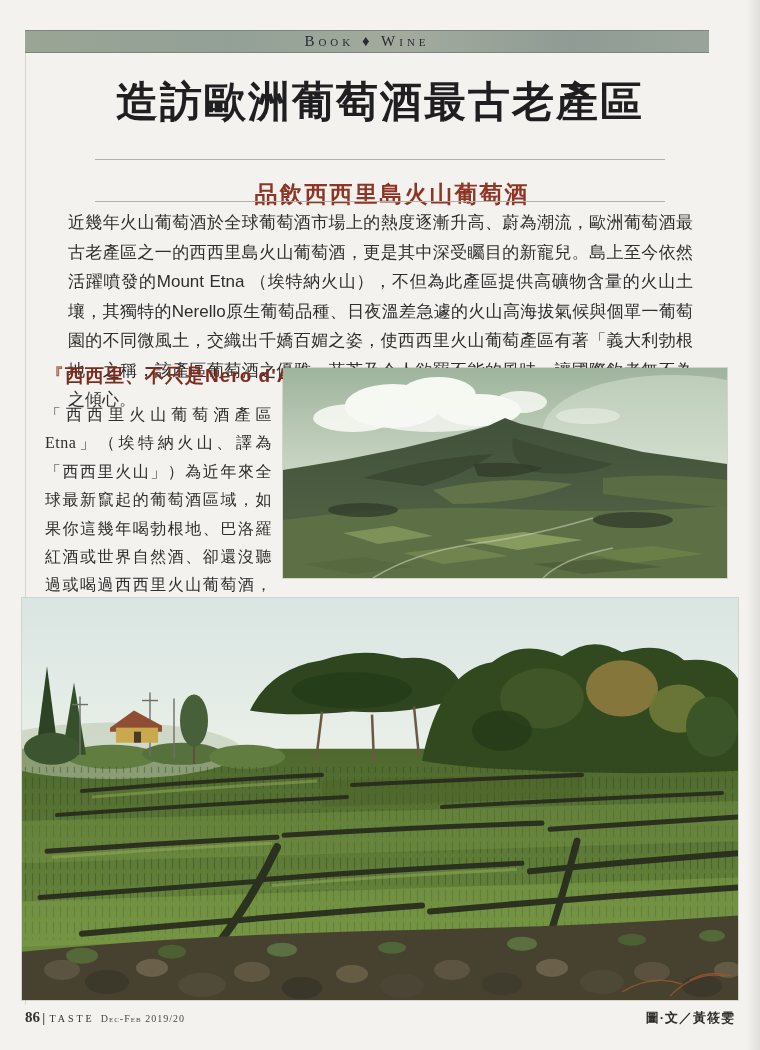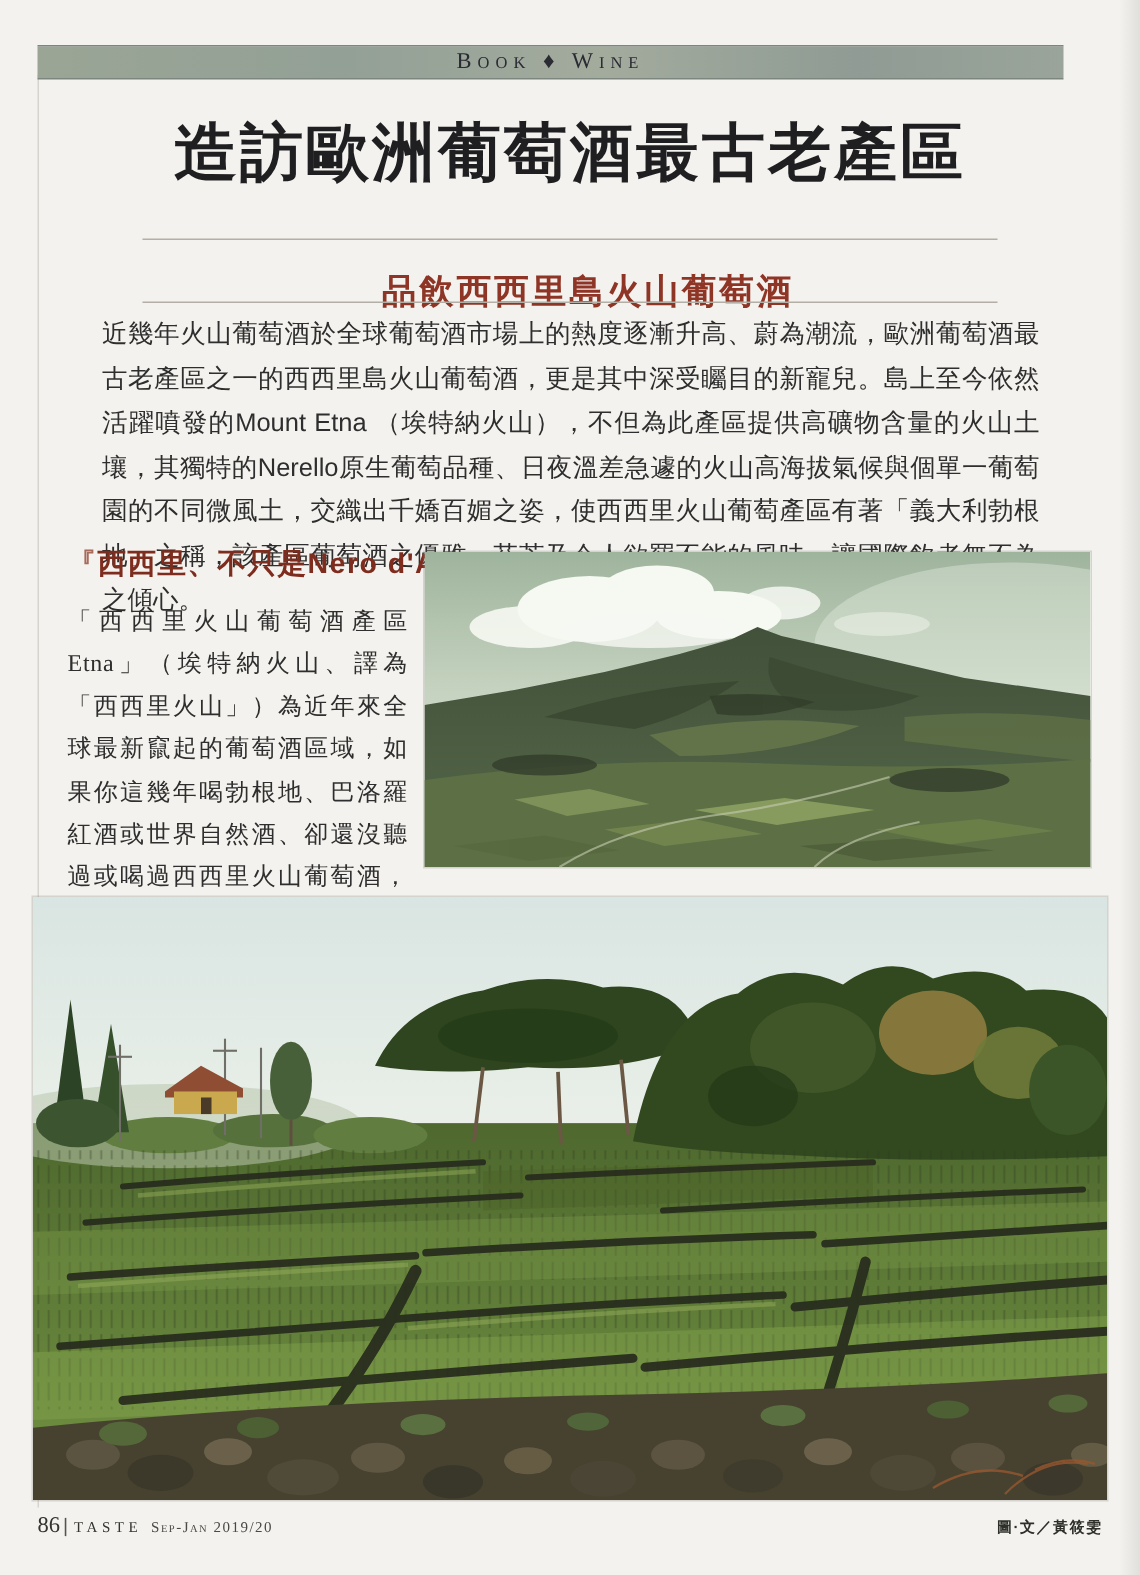--- a/index.html
+++ b/index.html
@@ -32,26 +32,26 @@
   .col{position:absolute;left:45px;top:401px;width:227px;margin:0;
         font-family:"Liberation Serif","DejaVu Serif",serif;
         font-size:16px;line-height:28.4px;letter-spacing:.5px;color:#2e2e2e;text-align:justify;}
   figure{margin:0;padding:0;position:absolute;}
   .etna{left:283px;top:368px;width:444px;height:210px;box-shadow:0 0 0 1px rgba(120,120,110,.25);}
   .vineyard{left:22px;top:598px;width:716px;height:402px;box-shadow:0 0 0 1px rgba(120,120,110,.25);}
   figure svg{display:block;width:100%;height:100%;}
   .footer{position:absolute;left:25px;top:1008px;width:710px;display:flex;
         justify-content:space-between;align-items:baseline;}
   .f-left{color:#33332f;}
-  .f-left .pn{font-family:"Liberation Serif","DejaVu Serif",serif;font-size:15px;}
+  .f-left .pn{font-family:"Liberation Serif","DejaVu Serif",serif;font-size:15px;font-weight:bold;}
   .f-left .sep{font-size:13px;color:#55554f;margin:0 4px 0 2px;}
   .f-left .mag{font-family:"Liberation Serif","DejaVu Serif",serif;font-size:10px;letter-spacing:3px;}
   .f-left .iss{font-family:"Liberation Serif","DejaVu Serif",serif;font-variant:small-caps;
         font-size:10px;letter-spacing:1px;color:#4a4a44;margin-left:6px;}
-  .f-right{font-size:10px;font-weight:bold;color:#2e2e2a;letter-spacing:1px;margin-left:16px;}
+  .f-right{font-size:13px;font-weight:bold;color:#2e2e2a;letter-spacing:1px;margin-left:16px;}
 </style>
 </head>
 <body>
 
 <div class="page">
   <div class="edge-left"></div>
   <div class="edge-right"></div>
 
   <header class="band">
     <span>Book ♦ Wine</span>
@@ -240,17 +240,17 @@
       <g stroke="#96572f" stroke-width="1.5" fill="none" opacity=".8">
         <path d="M600,392 q30,-18 60,-8"></path>
           <path d="M648,396 q25,-25 55,-20"></path>
           <path d="M668,380 q20,-10 40,-4"></path>
       </g>
     </svg>
   </figure>
 
   <footer class="footer">
     <div class="f-left">
-      <span class="pn">86</span><span class="sep">|</span><span class="mag">TASTE</span><span class="iss">Sep-Jan 2019/20</span>
+      <span class="pn">86</span><span class="sep">|</span><span class="mag">TASTE</span><span class="iss">Dec-Feb 2019/20</span>
     </div>
     <div class="f-right">圖·文／黃筱雯</div>
   </footer>
 </div>
 
 </body></html>

